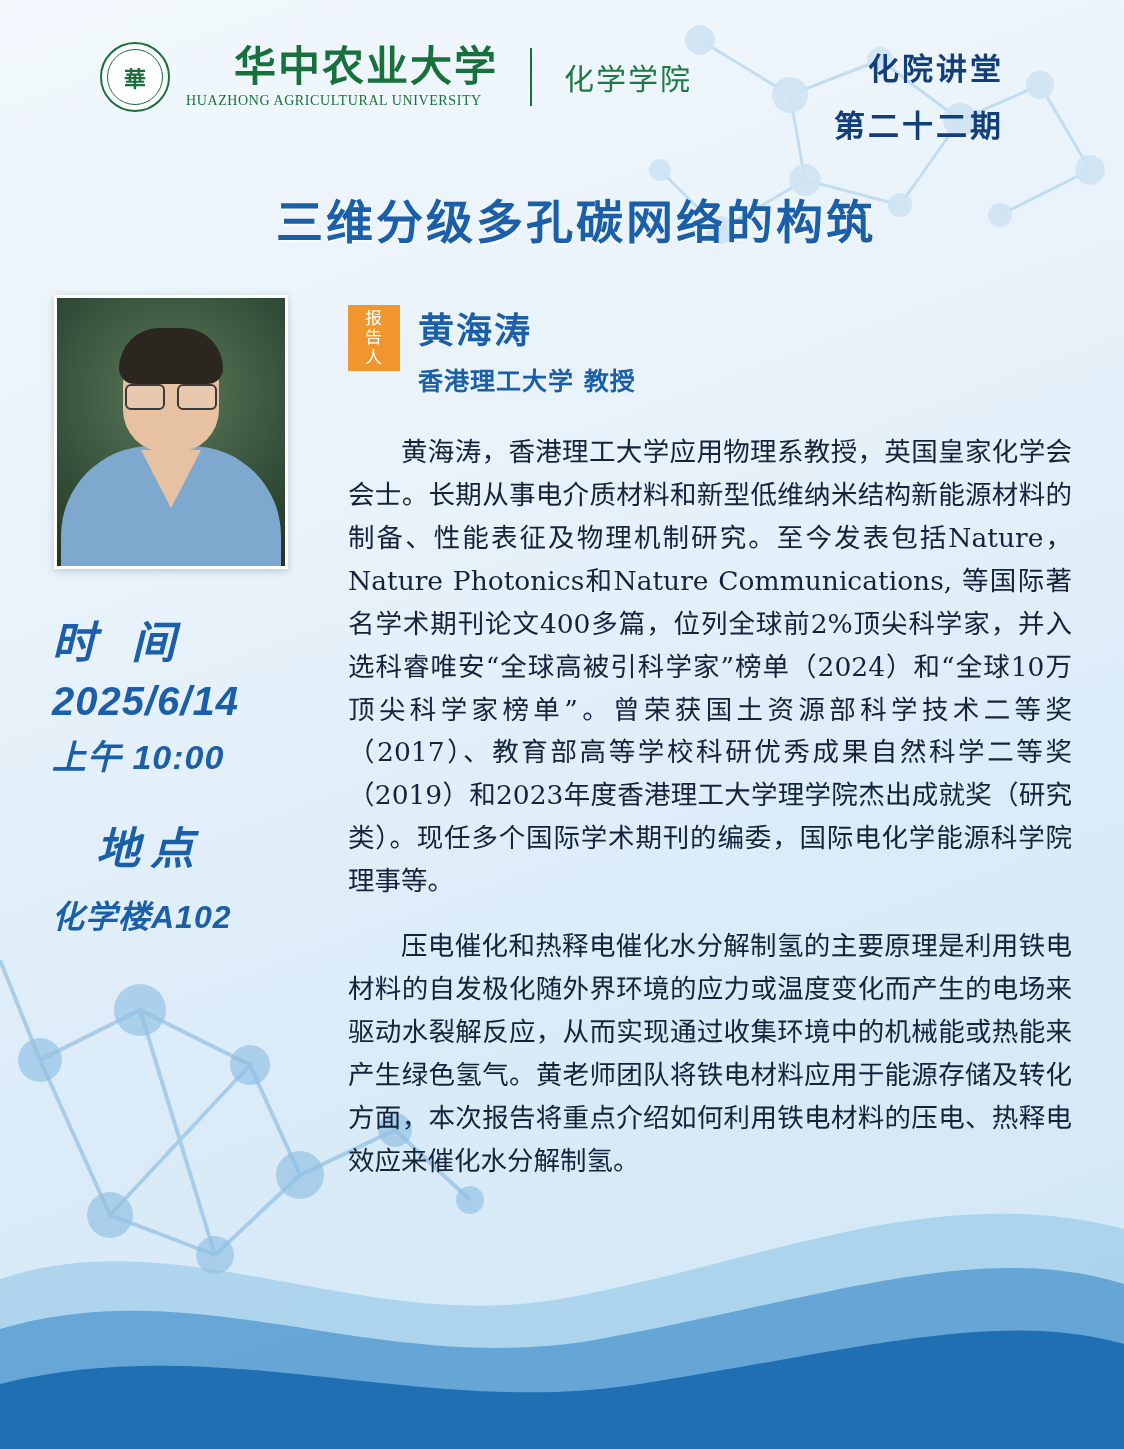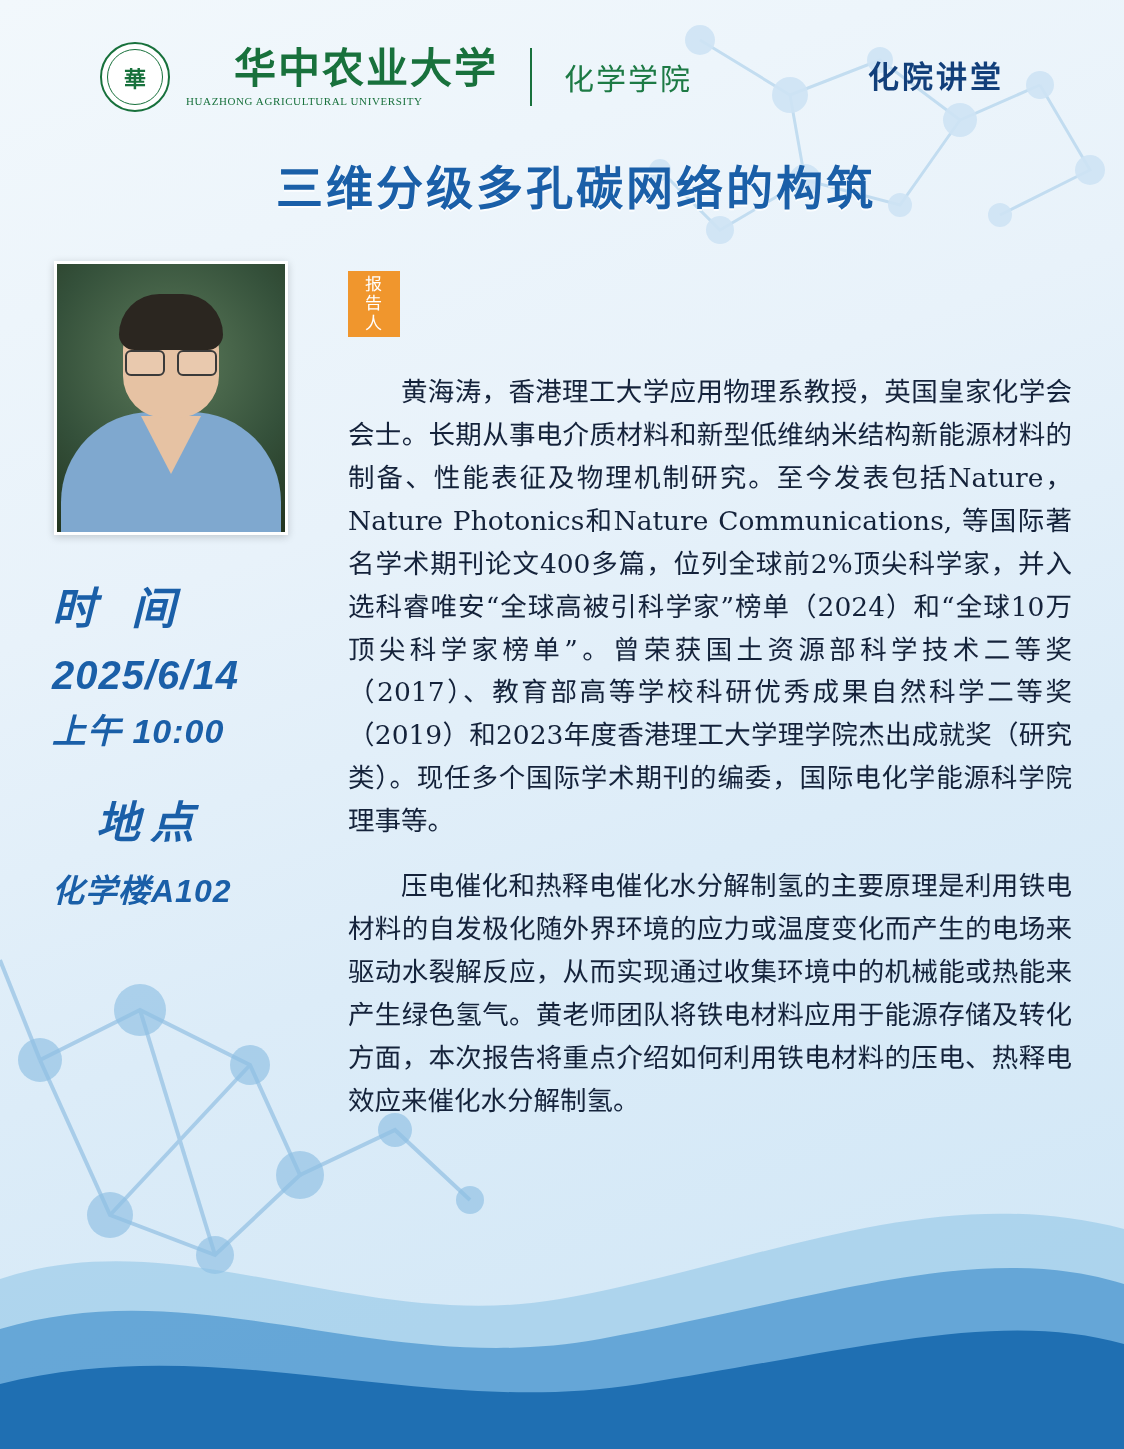--- a/index.html
+++ b/index.html
@@ -76,21 +76,21 @@
   .logo-cn {
     font-family: "DejaVu Serif", serif;
     font-size: 42px;
     font-weight: bold;
     color: #18713c;
     letter-spacing: 2px;
     line-height: 1.05;
     margin-left: 48px;
   }
   .logo-en {
-    font-size: 11px;
+    font-size: 14px;
     color: #18713c;
     letter-spacing: 0.6px;
     margin-top: 4px;
     font-family: "Liberation Serif", serif;
   }
   .logo-divider {
     width: 2px;
     height: 58px;
     background: #18713c;
     margin: 0 16px;
@@ -99,21 +99,21 @@
     font-family: "DejaVu Serif", serif;
     font-size: 30px;
     color: #1d7a45;
     letter-spacing: 2px;
   }
   .series {
     text-align: right;
     color: #123f7a;
     font-family: "DejaVu Serif", serif;
     font-weight: bold;
-    margin-top: 10px;
+    margin-top: 2px;
     margin-right: 80px;
   }
   .series .line1 {
     font-size: 31px;
     letter-spacing: 3px;
   }
   .series .line2 {
     font-size: 31px;
     letter-spacing: 3px;
     margin-top: 12px;
@@ -221,21 +221,21 @@
     color: #1a5fa8;
     font-size: 44px;
     letter-spacing: 10px;
     margin-top: 38px;
   }
   .info-value {
     font-family: "Liberation Sans", sans-serif;
     font-weight: bold;
     color: #1a5fa8;
     font-size: 40px;
-    margin-top: 16px;
+    margin-top: 8px;
     letter-spacing: 1px;
   }
   .info-value.small {
     font-size: 34px;
     margin-top: 6px;
   }
   .info-label.place { margin-top: 34px; margin-left: 44px; }
   .info-value.place {
     font-size: 32px;
     margin-top: 14px;
@@ -354,20 +354,21 @@
       </div>
       <div>
         <div class="logo-cn">华中农业大学</div>
         <div class="logo-en">HUAZHONG AGRICULTURAL UNIVERSITY</div>
       </div>
       <div class="logo-divider"></div>
       <div class="logo-dept">化学学院</div>
     </div>
     <div class="series">
       <div class="line1">化院讲堂</div>
+      <div class="line2">第二十二期</div>
     </div>
   </div>
 
   <div class="poster-title">三维分级多孔碳网络的构筑</div>
 
   <div class="content">
 
     <div class="left-col">
       <div class="portrait">
         <div class="shirt"></div>
@@ -388,20 +389,24 @@
       <div class="info-value place">化学楼A102</div>
     </div>
 
     <div class="right-col">
       <div class="speaker-row">
         <div class="speaker-badge">
           <span>报</span>
           <span>告</span>
           <span>人</span>
         </div>
+        <div>
+          <div class="speaker-name">黄海涛</div>
+          <div class="speaker-affil">香港理工大学 教授</div>
+        </div>
       </div>
 
       <div class="abstract">
         <p>黄海涛，香港理工大学应用物理系教授，英国皇家化学会会士。长期从事电介质材料和新型低维纳米结构新能源材料的制备、性能表征及物理机制研究。至今发表包括Nature，Nature Photonics和Nature Communications, 等国际著名学术期刊论文400多篇，位列全球前2%顶尖科学家，并入选科睿唯安“全球高被引科学家”榜单（2024）和“全球10万顶尖科学家榜单”。曾荣获国土资源部科学技术二等奖（2017）、教育部高等学校科研优秀成果自然科学二等奖（2019）和2023年度香港理工大学理学院杰出成就奖（研究类）。现任多个国际学术期刊的编委，国际电化学能源科学院理事等。</p>
         <p>压电催化和热释电催化水分解制氢的主要原理是利用铁电材料的自发极化随外界环境的应力或温度变化而产生的电场来驱动水裂解反应，从而实现通过收集环境中的机械能或热能来产生绿色氢气。黄老师团队将铁电材料应用于能源存储及转化方面，本次报告将重点介绍如何利用铁电材料的压电、热释电效应来催化水分解制氢。</p>
       </div>
     </div>
 
   </div>
 </div>

